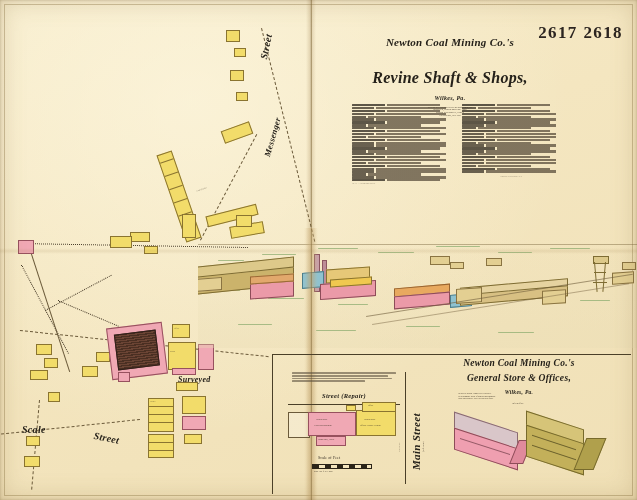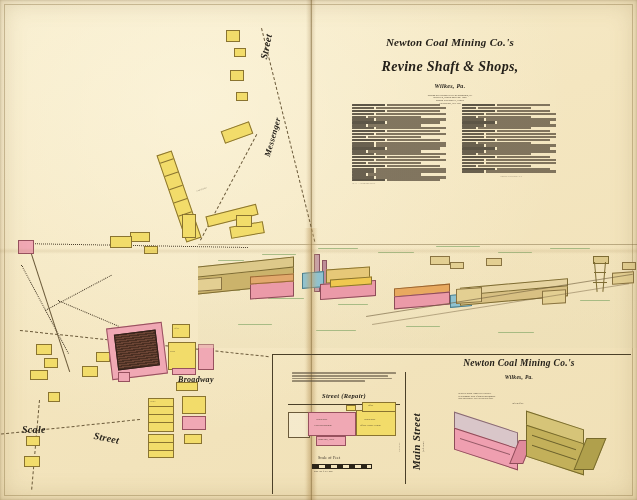--- a/index.html
+++ b/index.html
@@ -56,24 +56,25 @@
   .fakeline{height:1.8px;margin-bottom:1px;background:#5e5140;opacity:.6;border-radius:.6px;}
   .ctr{text-align:center;}
 </style>
 </head>
 <body>
 
 <div id="sheet">
   <div class="paper"></div>
   <div class="sheet-border"></div>
 
+  <div class="pgnum">2617 2618</div>
 
   <div style="position:absolute;left:350px;top:36px;width:200px;text-align:center;">
     <div class="script" style="font-size:11px;">Newton Coal Mining Co.'s</div>
-    <div class="script" style="font-size:14px;margin-top:11px;">Revine Shaft &amp; Shops,</div>
+    <div class="script" style="font-size:16px;margin-top:21px;">Revine Shaft &amp; Shops,</div>
     <div class="script" style="font-size:6px;margin-top:8px;">Wilkes, Pa.</div>
     <div style="margin-top:5px;">
       <div class="micro ctr">Showing new buildings erected and arrangement, etc.</div>
       <div class="micro ctr" style="font-size:2.6px;">Surveyed, Drawn and Pub. 1897</div>
       <div class="micro ctr">Sanborn-Perris Map Co., Limited</div>
       <div class="micro ctr">115 Broadway, New York.</div>
     </div>
   </div>
 
   <div style="position:absolute;left:352px;top:104px;width:98px;">
@@ -141,21 +142,21 @@
   <div class="dash-rd" style="left:140px;top:420px;width:170px;transform:rotate(174deg);"></div>
   <div class="dash-rd" style="left:20px;top:330px;width:250px;transform:rotate(6deg);"></div>
   <div class="rail" style="left:18px;top:243px;width:230px;transform:rotate(1deg);"></div>
   <div class="rail" style="left:45px;top:310px;width:75px;transform:rotate(-28deg);"></div>
   <div class="rail" style="left:58px;top:300px;width:66px;transform:rotate(23deg);"></div>
   <div class="rail" style="left:22px;top:265px;width:100px;transform:rotate(62deg);"></div>
   <div class="dash-rd" style="left:40px;top:400px;width:90px;transform:rotate(95deg);"></div>
 
   <div class="script ink" style="left:258px;top:58px;font-size:10px;transform:rotate(-78deg);transform-origin:0 0;">Street</div>
   <div class="script ink" style="left:262px;top:155px;font-size:8.5px;transform:rotate(-74deg);transform-origin:0 0;">Messenger</div>
-  <div class="script ink" style="left:178px;top:375px;font-size:8px;">Broadway</div>
+  <div class="script ink" style="left:178px;top:375px;font-size:8px;">Surveyed</div>
   <div class="script ink" style="left:22px;top:424px;font-size:10px;">Scale</div>
   <div class="script ink" style="left:95px;top:430px;font-size:10px;transform:rotate(11deg);transform-origin:0 0;">Street</div>
 
   <div style="position:absolute;left:186px;top:148px;width:16px;height:92px;
               transform:rotate(-19deg);transform-origin:50% 100%;">
     <div class="bldg yellow" style="left:0;top:0;width:16px;height:92px;"></div>
     <div style="position:absolute;left:1px;top:8px;right:1px;height:.6px;background:#8a7430;"></div>
     <div style="position:absolute;left:1px;top:22px;right:1px;height:.6px;background:#8a7430;"></div>
     <div style="position:absolute;left:1px;top:36px;right:1px;height:.6px;background:#8a7430;"></div>
     <div style="position:absolute;left:1px;top:50px;right:1px;height:.6px;background:#8a7430;"></div>
@@ -288,20 +289,21 @@
 
   <div class="fold"></div>
   <div class="fold2"></div>
   <div class="foldline"></div>
   <div class="horiz-fold"></div>
 
   <div class="inset-box" style="left:272px;top:354px;right:6px;bottom:6px;"></div>
 
   <div style="position:absolute;left:424px;top:358px;width:190px;text-align:center;">
     <div class="script" style="font-size:9.5px;">Newton Coal Mining Co.'s</div>
+    <div class="script" style="font-size:9.5px;margin-top:5px;">General Store &amp; Offices,</div>
     <div class="script" style="font-size:5.5px;margin-top:6px;">Wilkes, Pa.</div>
   </div>
 
   <div style="position:absolute;left:458px;top:392px;width:120px;">
     <div class="micro">Heated by steam. Lighted by electricity.</div>
     <div class="micro">No watchman. Stock of general merchandise.</div>
     <div class="micro">Hose and buckets. Fire ext's on each floor.</div>
     <div class="micro ctr" style="margin-top:2px;">Safe in office.</div>
   </div>
 

